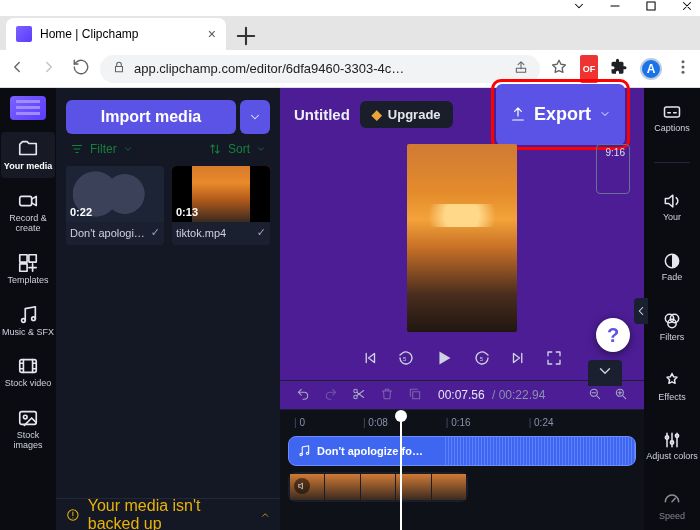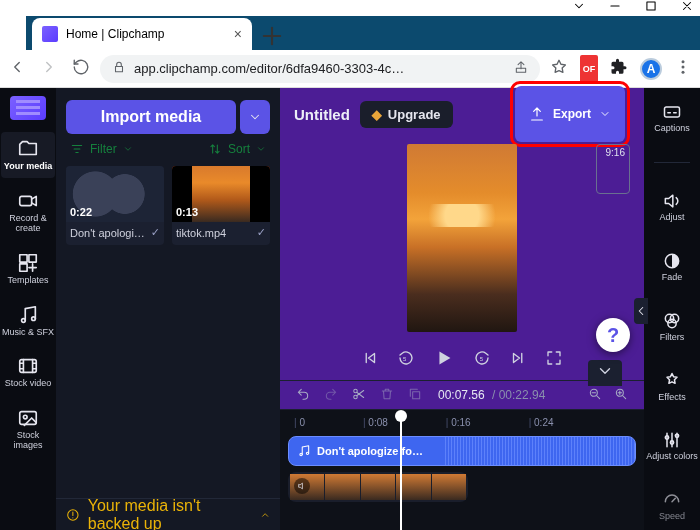--- a/index.html
+++ b/index.html
@@ -3,21 +3,21 @@
 <meta charset="utf-8">
 <style>
   * { margin: 0; padding: 0; box-sizing: border-box; font-family: -apple-system, BlinkMacSystemFont, "Segoe UI", sans-serif; }
   body { width: 700px; height: 530px; background: #fff; overflow: hidden; }
 
   
   .titlebar { height: 16px; background: #fff; display:flex; justify-content:flex-end; align-items:center; padding:0 6px; gap:22px; }
   .titlebar svg { width:14px; height:14px; }
 
   
-  .tabstrip { height: 34px; background: #0c4a6e; display:flex; align-items:flex-end;margin-left:26px; }
+  .tabstrip { height: 34px; background: #e5e5e5; display:flex; align-items:flex-end; }
   .tab { background:#fff; height:32px; min-width:220px; border-radius:8px 8px 0 0; display:flex; align-items:center; padding:0 10px; gap:8px; font-size:12px; margin-left:6px; }
   .tab .favicon { width:16px; height:16px; background:linear-gradient(135deg,#7b61ff,#5b3cff); border-radius:2px; }
   .tab .close { margin-left:auto; color:#555; font-size:14px; }
   .newtab { width:28px; height:28px; display:flex; align-items:center; justify-content:center; margin-left:6px; color:#333; }
 
   
   .urlbar { height:38px; background:#fff; display:flex; align-items:center; padding:0 8px; gap:10px; border-bottom:1px solid #ddd; }
   .urlbar .nav svg { width:18px; height:18px; }
   .urlbar .nav { color:#5f6368; display:flex; gap:14px; align-items:center; }
   .urlfield { flex:1; height:28px; background:#f1f3f4; border-radius:14px; display:flex; align-items:center; padding:0 12px; gap:8px; font-size:13px; color:#202124; }
@@ -61,21 +61,21 @@
 
   .backupbar { margin-top:auto; height:32px; border-top:1px solid #222838; display:flex; align-items:center; gap:8px; padding:0 10px; font-size:16px; color:#eab308; }
 
   
   .stage { flex:1; background:#4c1d95; display:flex; flex-direction:column; min-width:0; }
   .stagehdr { height:52px; display:flex; align-items:center; padding:0 14px; gap:10px; }
   .stagehdr .title { font-size:15px; font-weight:700; color:#eceef7; }
   .upgradepill { display:flex; align-items:center; gap:6px; background:#1a1e2b; border-radius:6px; padding:6px 12px; font-size:13px; font-weight:700; }
   .upgradepill .dia { color:#e9a53a; }
   .exportwrap { margin-left:auto; border:3px solid #f00; border-radius:10px; padding:2px; }
-  .export-btn { background:#5b53e6; border-radius:6px; padding:20px 14px; display:flex; align-items:center; gap:8px; font-size:12px; font-weight:700; color:#fff; }
+  .export-btn { background:#5b53e6; border-radius:6px; padding:20px 14px; display:flex; align-items:center; gap:8px; font-size:18px; font-weight:700; color:#fff; }
 
   .preview { flex:0 0 200px; display:flex; align-items:flex-start; justify-content:center; position:relative; padding-top:4px; }
   .preview .videoarea { width:110px; height:188px; background:linear-gradient(180deg,#d07a34 0%,#e48c2b 26%,#f3a33a 40%,#c87026 55%,#4a2d1e 80%,#201611 100%); border-radius:2px; position:relative; }
   .preview .videoarea::before{content:"";position:absolute;top:32%;left:0;right:0;height:12%;background:radial-gradient(circle at 50% 50%, #ffd88a 0 30%, transparent 60%);}
   .aspectbox { position:absolute; right:14px; top:4px; width:34px; height:50px; border:1px solid #6a7090; border-radius:4px; display:flex; align-items:flex-start; justify-content:flex-end; padding:2px 4px; font-size:10px; color:#dfe1ee; }
   .helpfab { position:absolute; right:14px; bottom:-12px; width:34px; height:34px; border-radius:50%; background:#fff; color:#5b53e6; display:flex; align-items:center; justify-content:center; font-size:20px; font-weight:800; box-shadow:0 2px 8px rgba(0,0,0,.5); z-index:5;}
 
   .transport { height:40px; display:flex; align-items:center; justify-content:center; gap:18px; color:#cfd2e0; position:relative; }
   .transport svg { width:18px; height:18px; }
   .transport .play svg { width:22px; height:22px; }
@@ -425,21 +425,21 @@
           <path d="M7 13h3M14 13h3"></path>
         </svg>
       <span>Captions</span>
     </div>
     <div class="sep"></div>
     <div class="item">
       <svg class="ico" viewBox="0 0 24 24">
           <path d="M4 9v6h4l5 4V5L8 9z"></path>
           <path d="M17 8a5 5 0 0 1 0 8"></path>
         </svg>
-      <span>Adjust</span>
+      <span>Your</span>
     </div>
     <div class="item">
       <svg class="ico" viewBox="0 0 24 24">
           <circle cx="12" cy="12" r="8"></circle>
           <path d="M12 4a8 8 0 0 1 0 16z" fill="currentColor" stroke="none"></path>
         </svg>
       <span>Fade</span>
     </div>
     <div class="collapser">
         <svg class="ico" viewBox="0 0 24 24" width="10" height="10">

